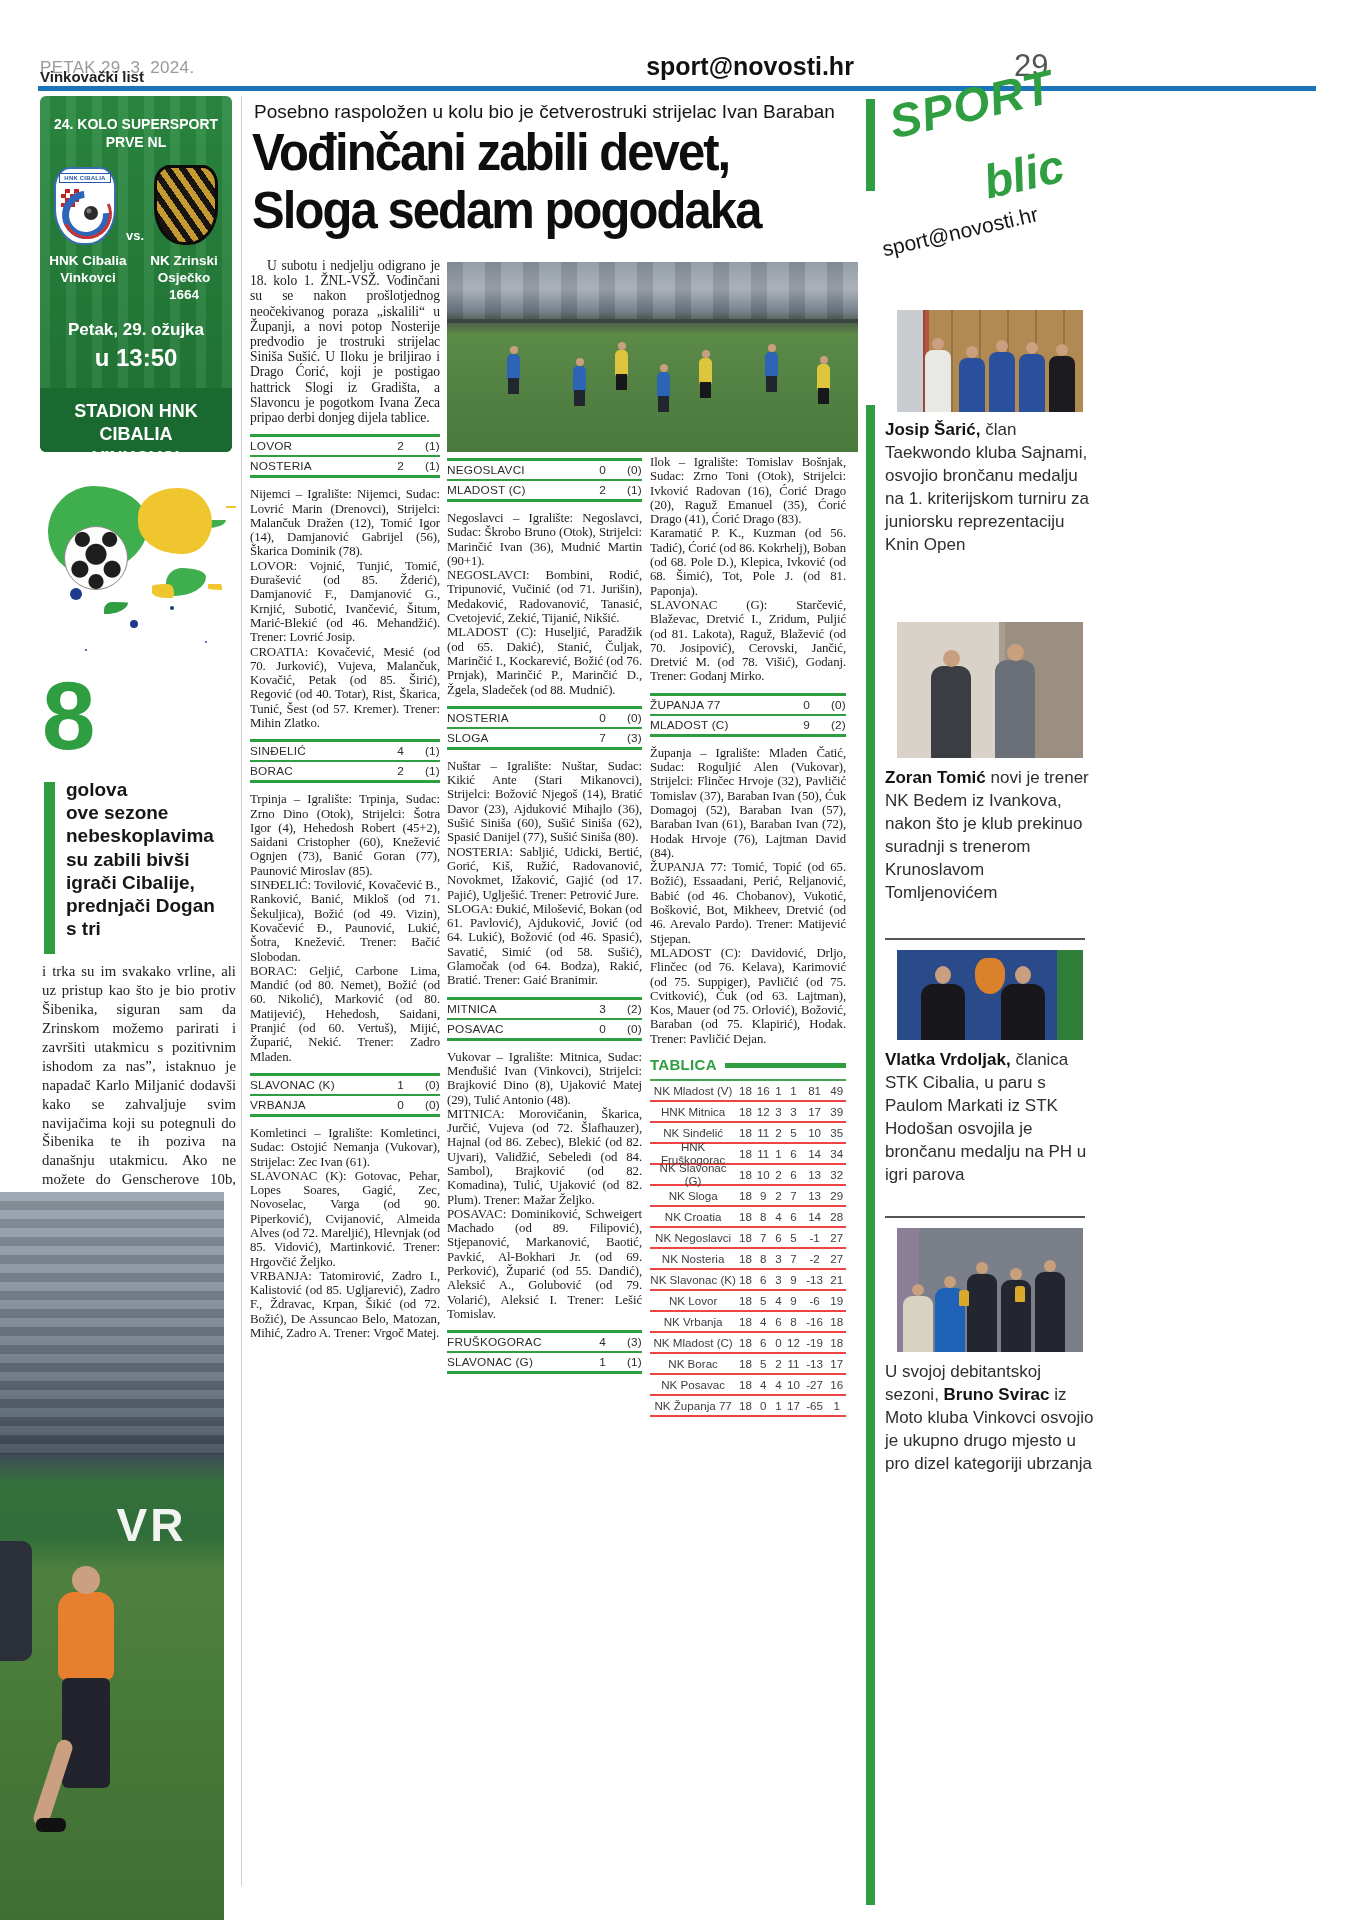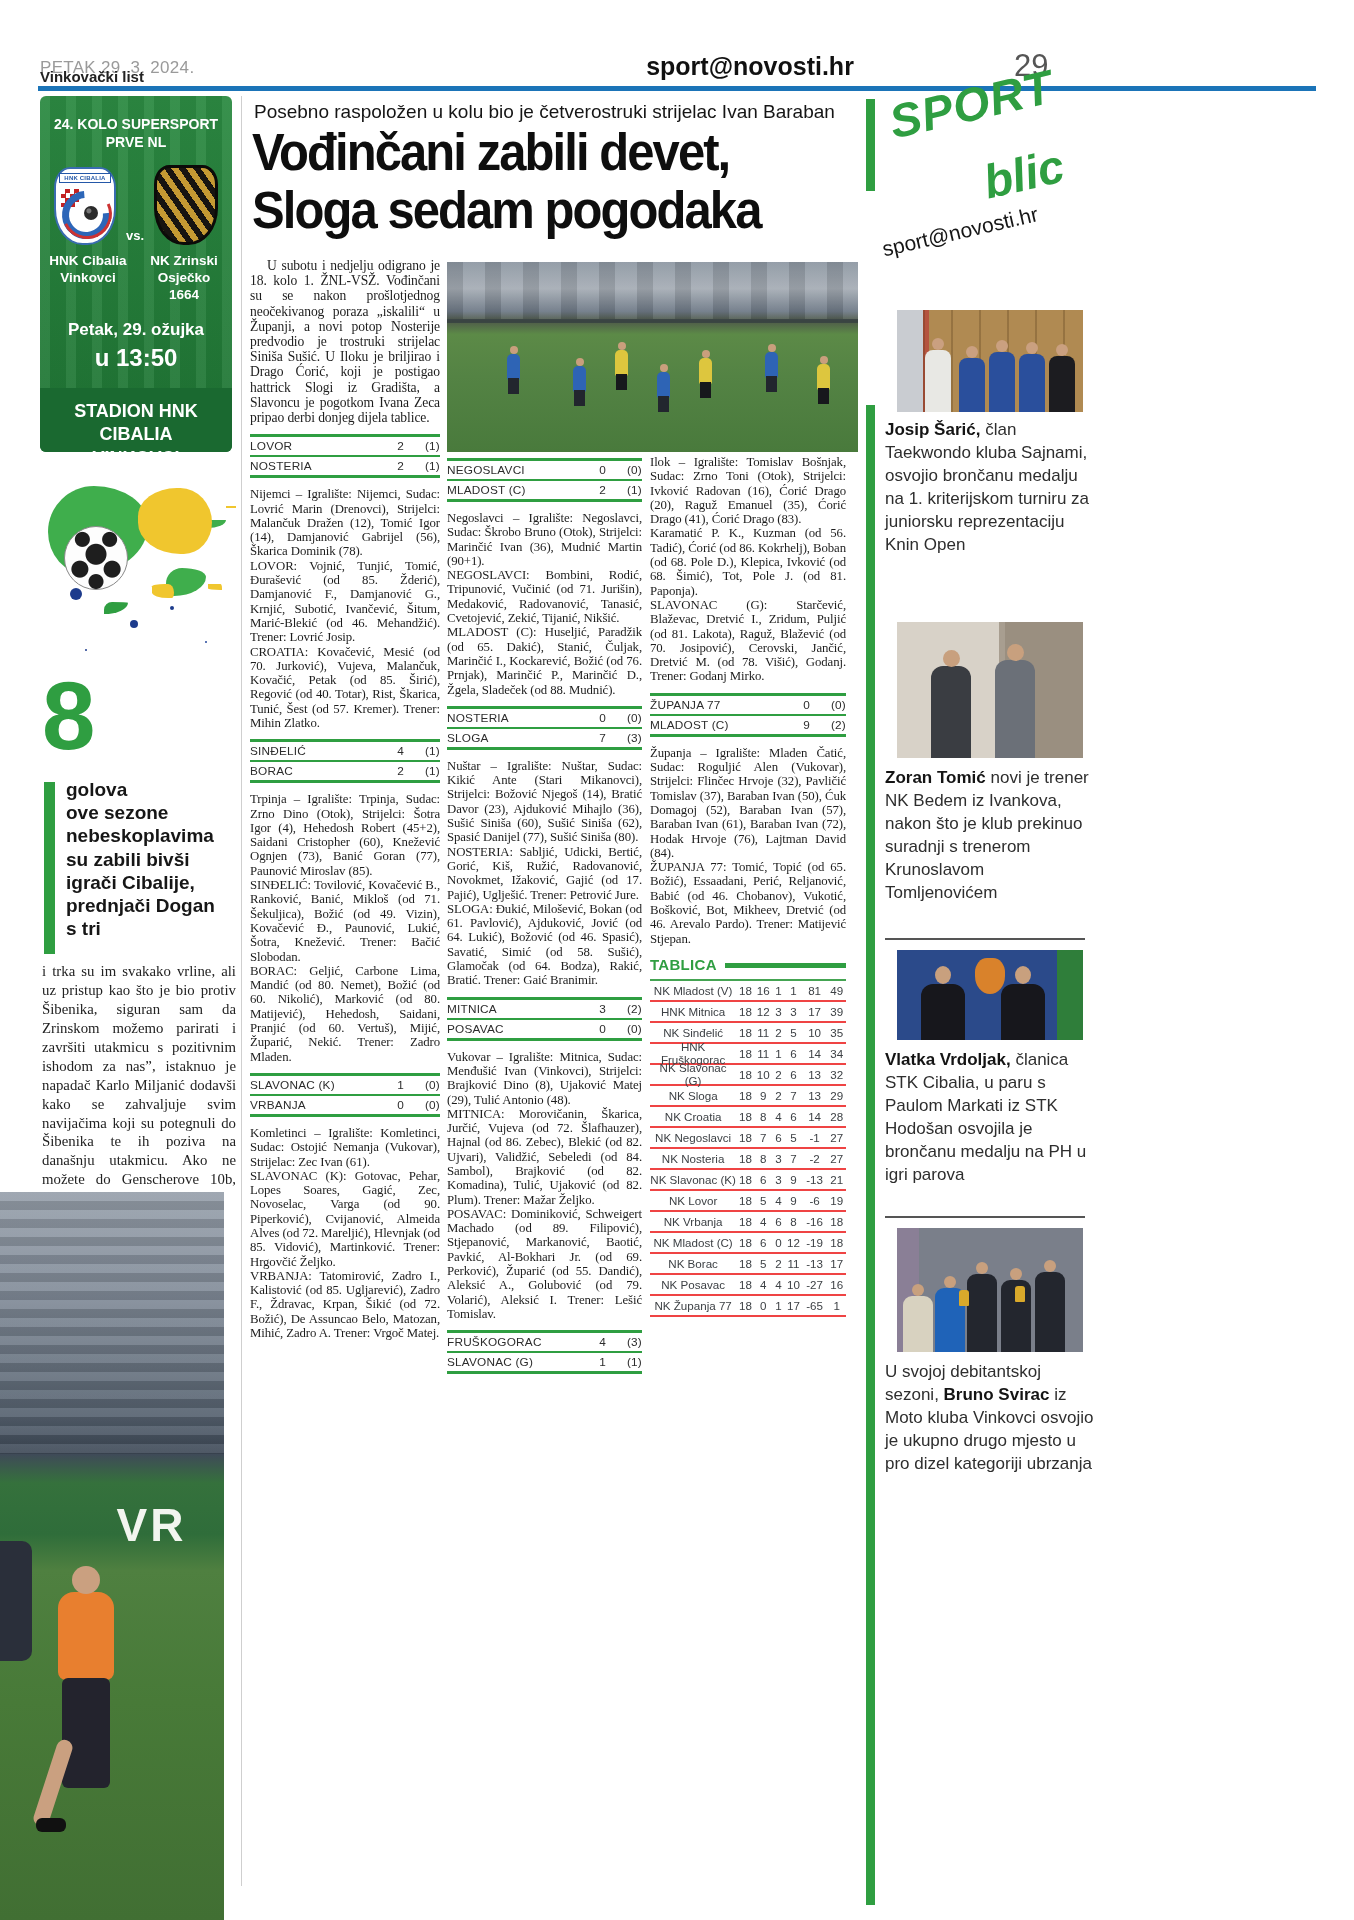--- a/index.html
+++ b/index.html
@@ -372,20 +372,21 @@
           <span class="sb-half">(0)</span>
         </div>
       <div class="sb-row">
           <span class="sb-team">MLADOST (C)</span>
           <span class="sb-score">9</span>
           <span class="sb-half">(2)</span>
         </div>
     </div>
     <p class="body">Županja – Igralište: Mladen Čatić, Sudac: Roguljić Alen (Vukovar), Strijelci: Flinčec Hrvoje (32), Pavličić Tomislav (37), Baraban Ivan (50), Ćuk Domagoj (52), Baraban Ivan (57), Baraban Ivan (61), Baraban Ivan (72), Hodak Hrvoje (76), Lajtman David (84).</p>
     <p class="body">ŽUPANJA 77: Tomić, Topić (od 65. Božić), Essaadani, Perić, Reljanović, Babić (od 46. Chobanov), Vukotić, Bošković, Bot, Mikheev, Dretvić (od 46. Arevalo Pardo). Trener: Matijević Stjepan.</p>
+    <p class="body">MLADOST (C): Davidović, Drljo, Flinčec (od 76. Kelava), Karimović (od 75. Suppiger), Pavličić (od 75. Cvitković), Ćuk (od 63. Lajtman), Kos, Mauer (od 75. Orlović), Božović, Baraban (od 75. Klapirić), Hodak. Trener: Pavličić Dejan.</p>
 
     <div class="tablica">
       <div class="tab-head">
         <span class="tab-title">TABLICA</span>
         <span class="tab-rule"></span>
       </div>
       <div class="tbl">
 
           <div class="trow">
             <span class="tc name">NK Mladost (V)</span>

